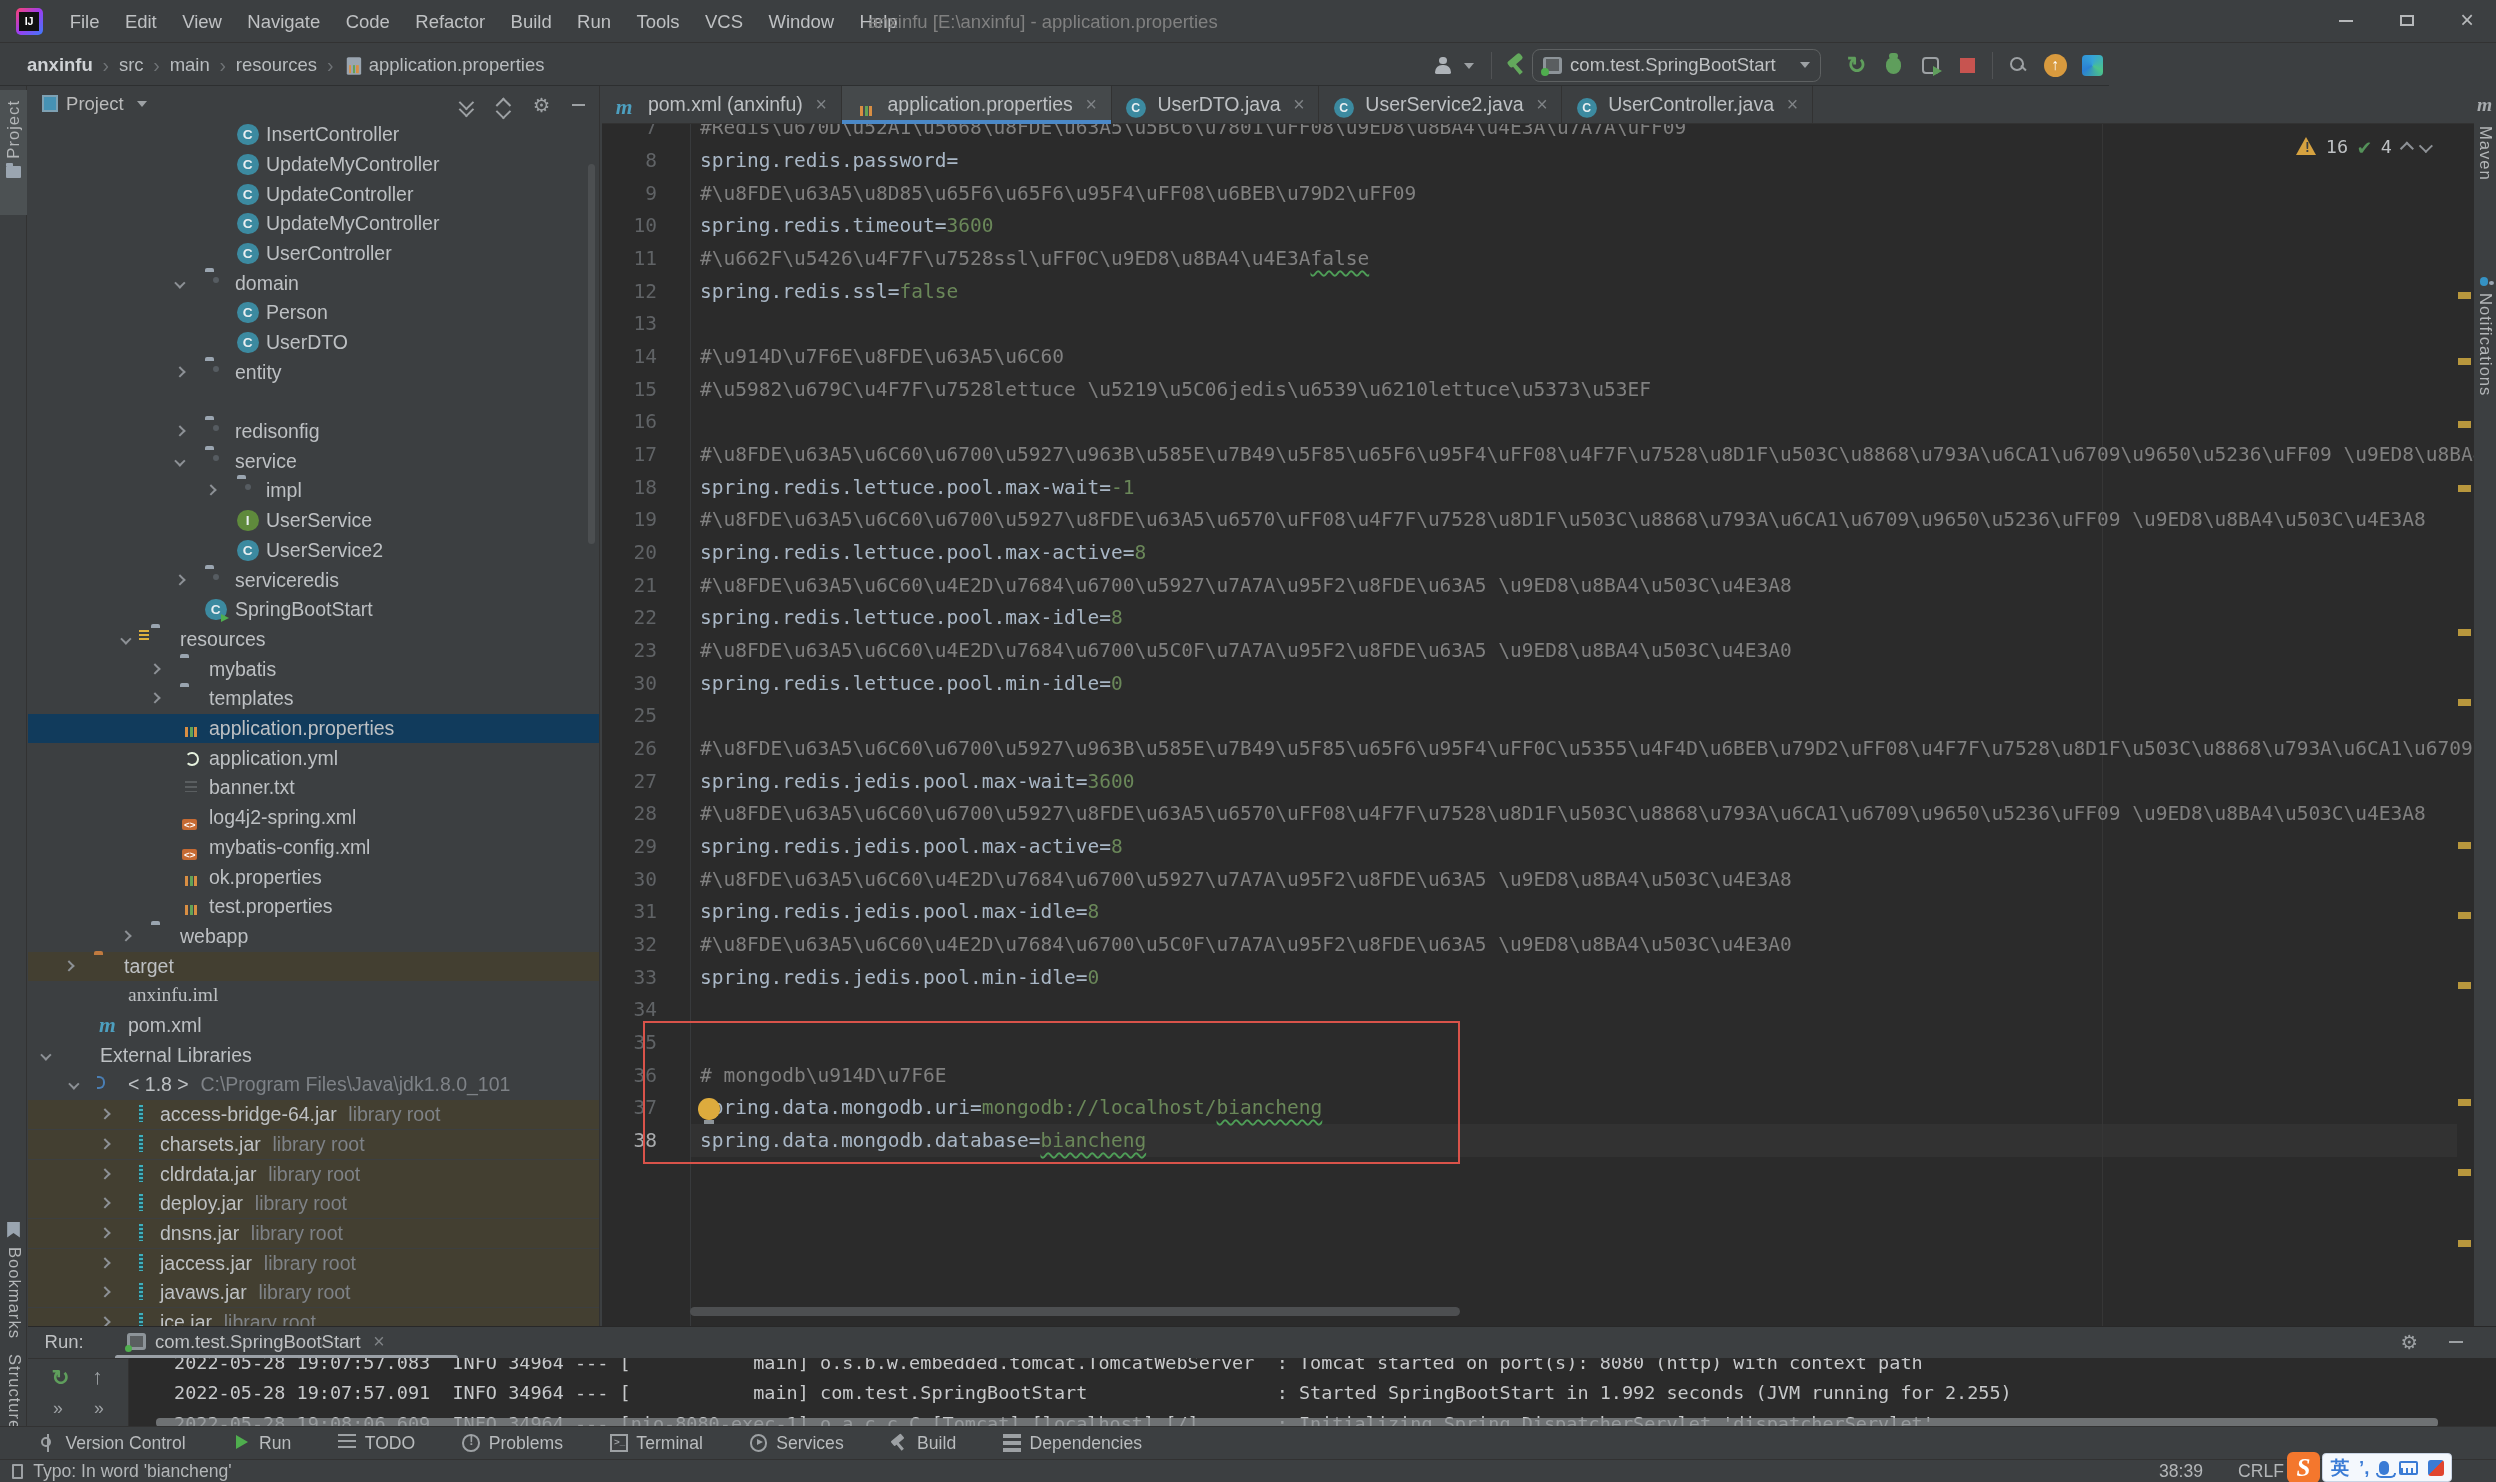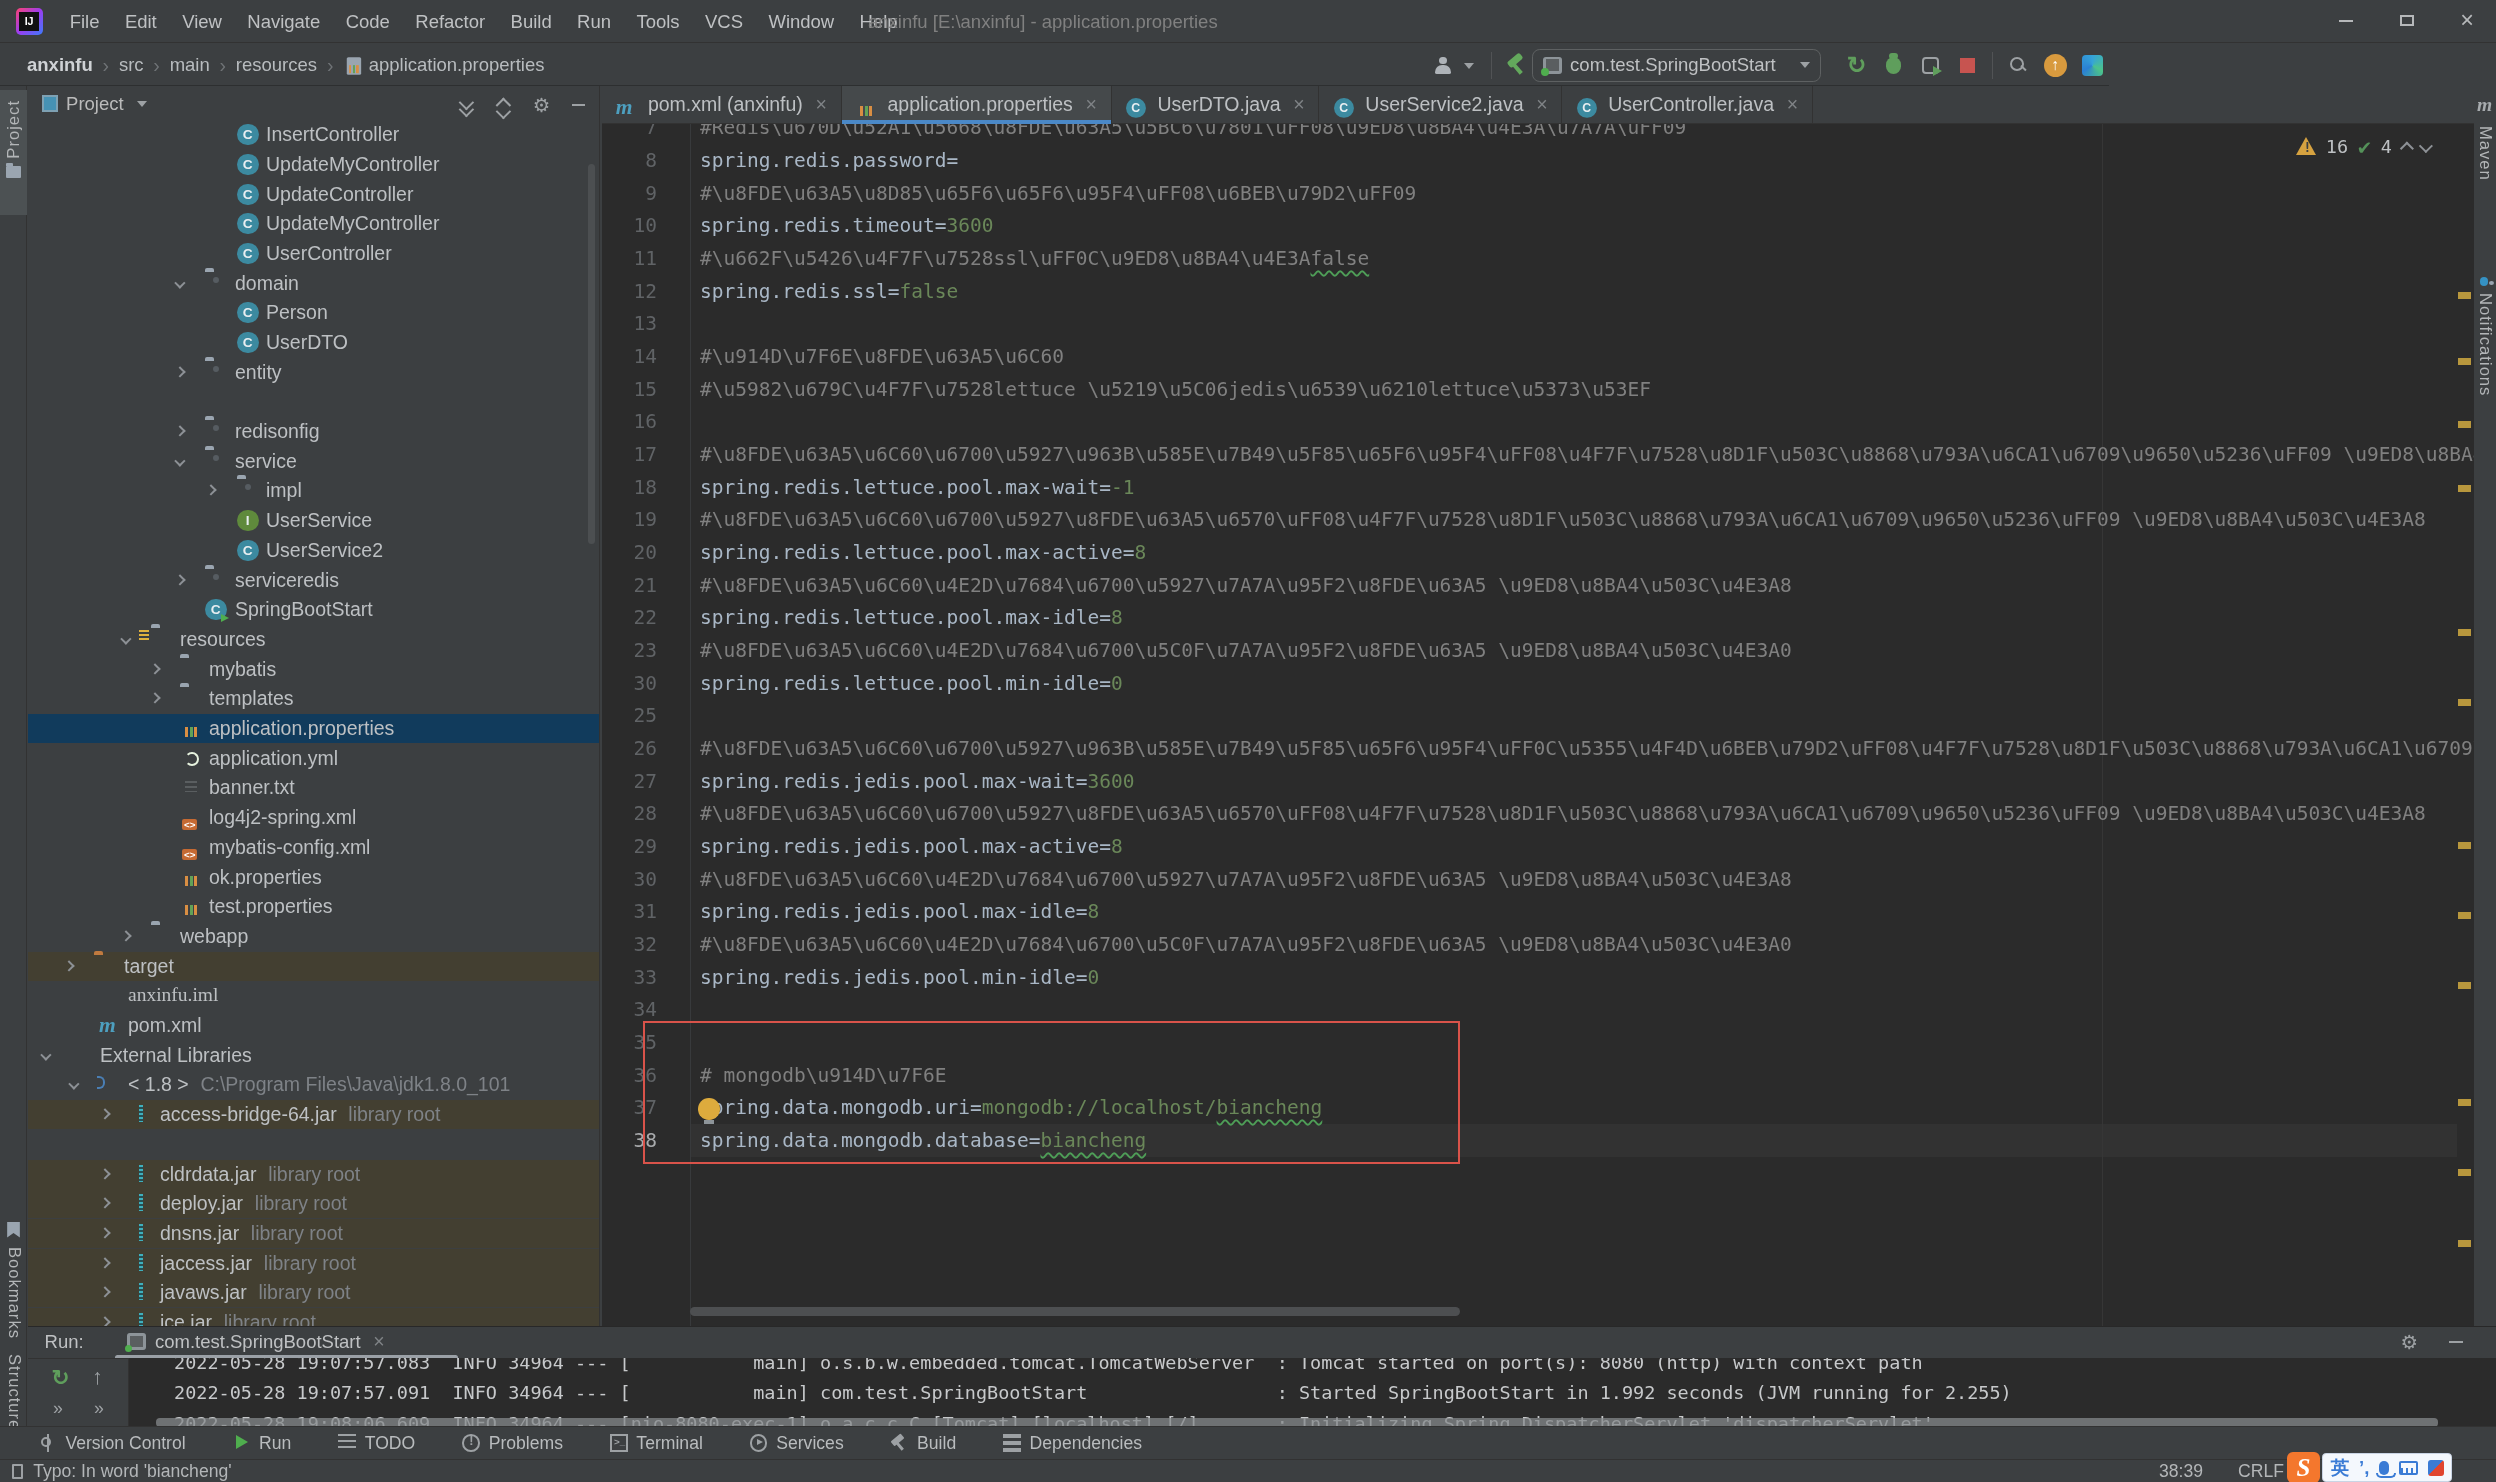--- a/index.html
+++ b/index.html
@@ -475,20 +475,25 @@
         </div>
         <div class="trow" style="top: 984px;">
           <span class="chev open" style="left: 42px;"></span>
           <span class="tico" style="left: 71px;"><span class="jdk-ic"></span></span>
           <span class="lbl" style="left: 100px;">&lt; 1.8 &gt;<span class="sfx">C:\Program Files\Java\jdk1.8.0_101</span></span>
         </div>
         <div class="trow tint" style="top: 1014px;">
           <span class="chev closed" style="left: 73px;"></span>
           <span class="tico" style="left: 102px;"><span class="page jar"></span></span>
           <span class="lbl" style="left: 132px;">access-bridge-64.jar<span class="sfx">library root</span></span>
+        </div>
+        <div class="trow tint" style="top: 1044px;">
+          <span class="chev closed" style="left: 73px;"></span>
+          <span class="tico" style="left: 102px;"><span class="page jar"></span></span>
+          <span class="lbl" style="left: 132px;">charsets.jar<span class="sfx">library root</span></span>
         </div>
         <div class="trow tint" style="top: 1074px;">
           <span class="chev closed" style="left: 73px;"></span>
           <span class="tico" style="left: 102px;"><span class="page jar"></span></span>
           <span class="lbl" style="left: 132px;">cldrdata.jar<span class="sfx">library root</span></span>
         </div>
         <div class="trow tint" style="top: 1103px;">
           <span class="chev closed" style="left: 73px;"></span>
           <span class="tico" style="left: 102px;"><span class="page jar"></span></span>
           <span class="lbl" style="left: 132px;">deploy.jar<span class="sfx">library root</span></span>

